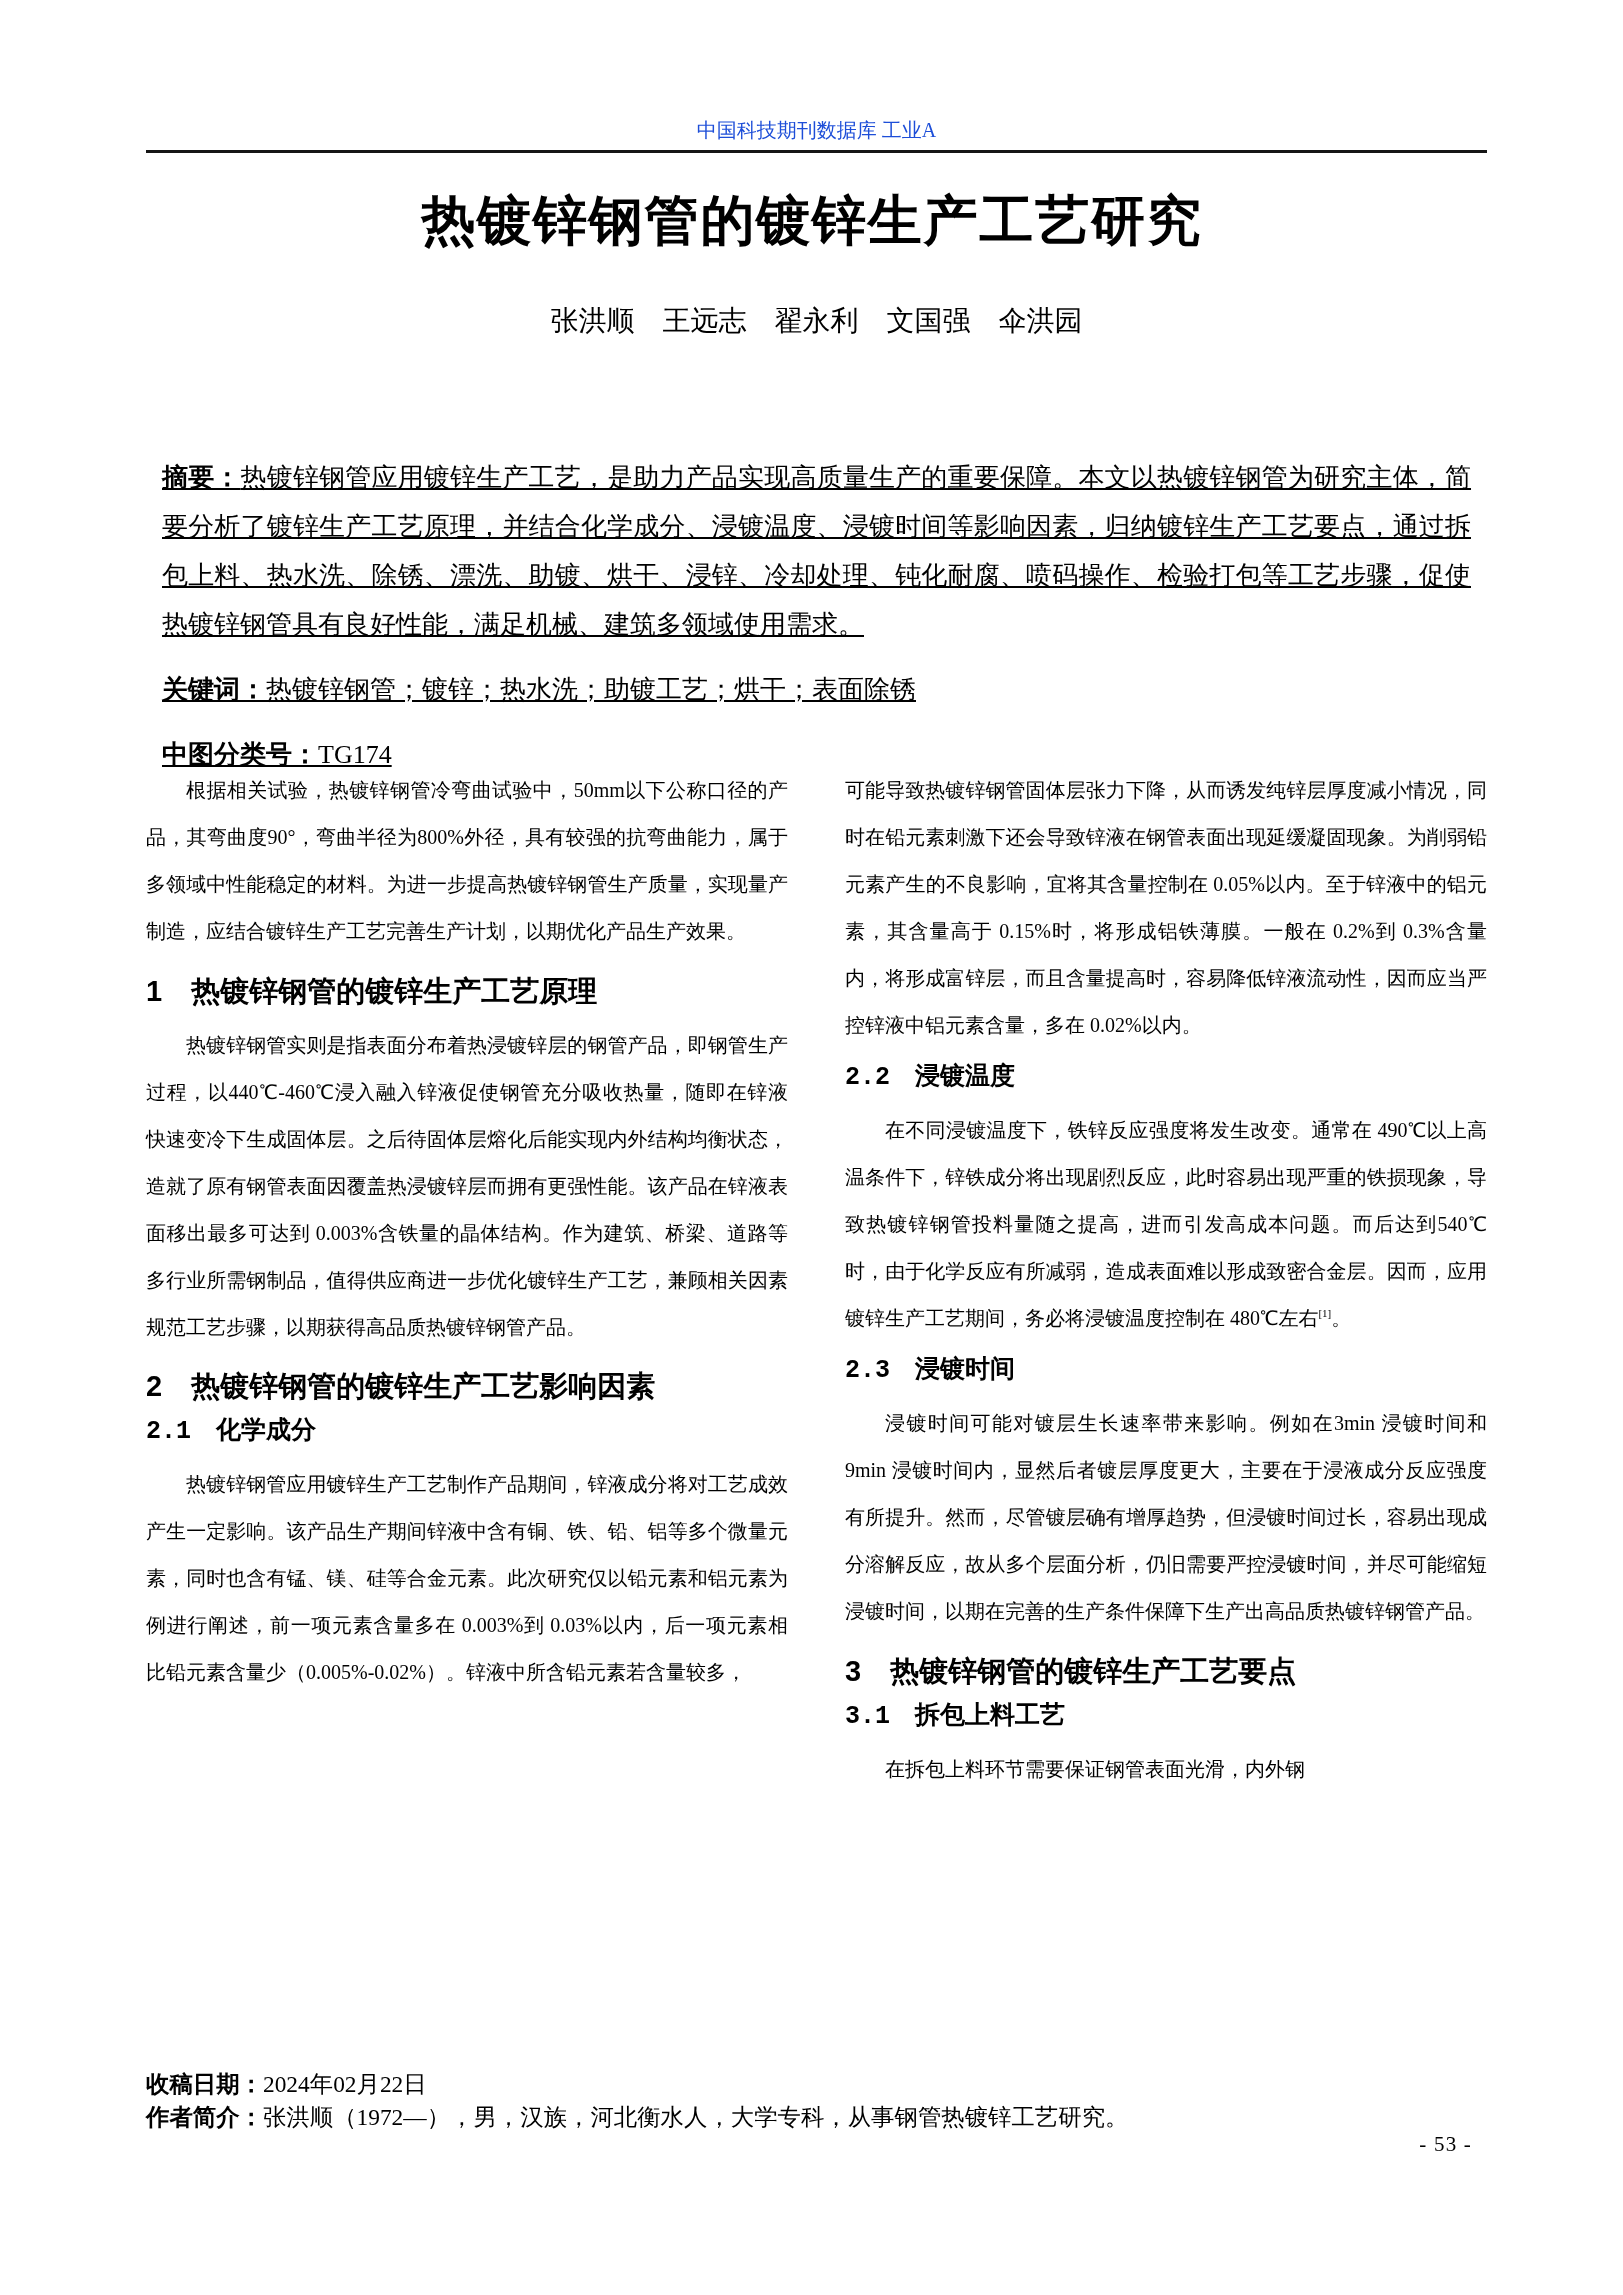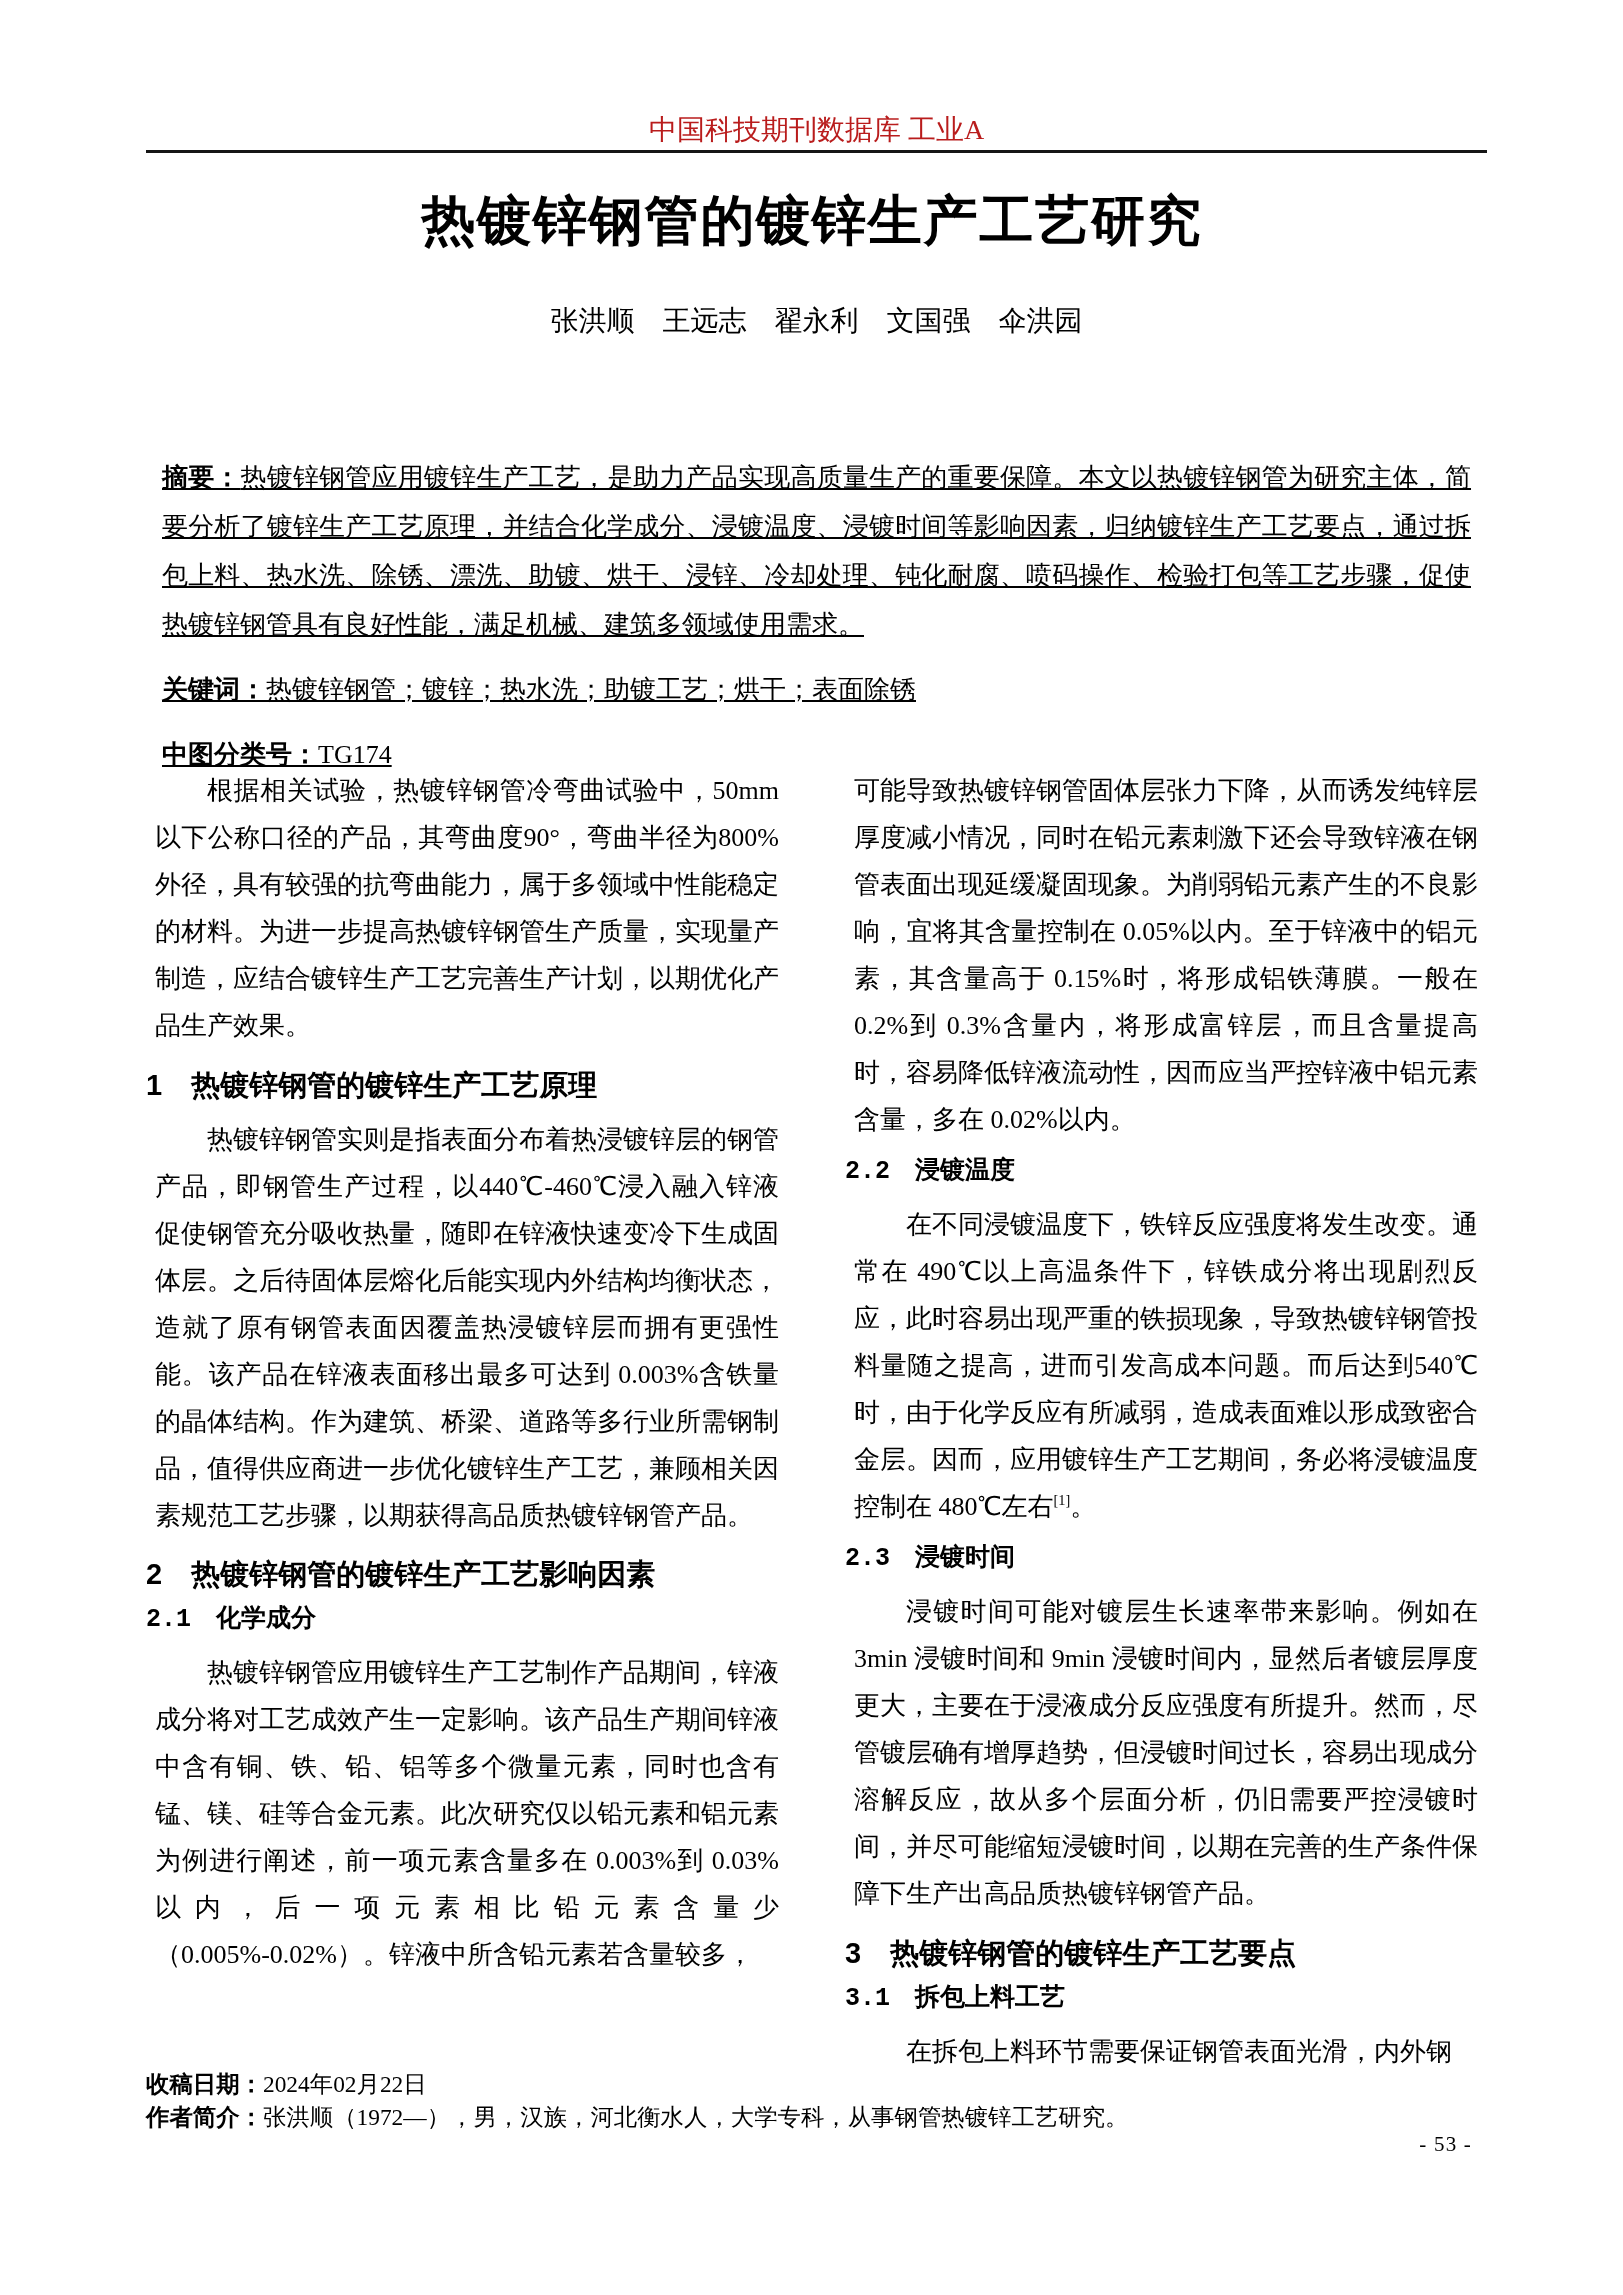--- a/index.html
+++ b/index.html
@@ -10,21 +10,21 @@
     color: #000000;
   }
   .page {
     position: relative;
     width: 1623px; height: 2295px;
     background: #ffffff;
     overflow: hidden;
   }
   .header-text {
     position: absolute; top: 116px; left: 146px; width: 1341px;
-    text-align: center; font-size: 28px; line-height: 28px; color: #b91c1c;
+    text-align: center; font-size: 20px; line-height: 28px; color: #1d4ed8;
   }
   .header-rule {
     position: absolute; top: 150px; left: 146px; width: 1341px; height: 2.9px;
     background: #151515;
   }
   .title {
     position: absolute; top: 186px; left: 88px; width: 1448px;
     text-align: center; font-size: 54px; font-weight: bold;
     letter-spacing: 1.8px; line-height: 70px;
   }
@@ -44,23 +44,23 @@
   .label {
     font-weight: bold;
     font-family: "Liberation Sans", sans-serif;
   }
   .columns {
     position: absolute; top: 767px; left: 146px; width: 1341px;
     display: flex; gap: 57px;
   }
   .col { width: 642px; }
   .col p {
-    font-size: 26px; line-height: 47px;
+    font-size: 20px; line-height: 47px;
     text-align: justify; text-indent: 2em;
-    margin: 14px 9px 0;
+    margin: 14px 0 0;
   }
   .col p.first { margin-top: 0; }
   .col p.no-indent { text-indent: 0; }
   h2.section {
     font-family: "Liberation Sans", sans-serif;
     font-size: 29px; font-weight: bold; line-height: 34px;
     margin: 18.7px 0 0;
   }
   h3.subsection {
     font-family: Liberation Mono, monospace;

